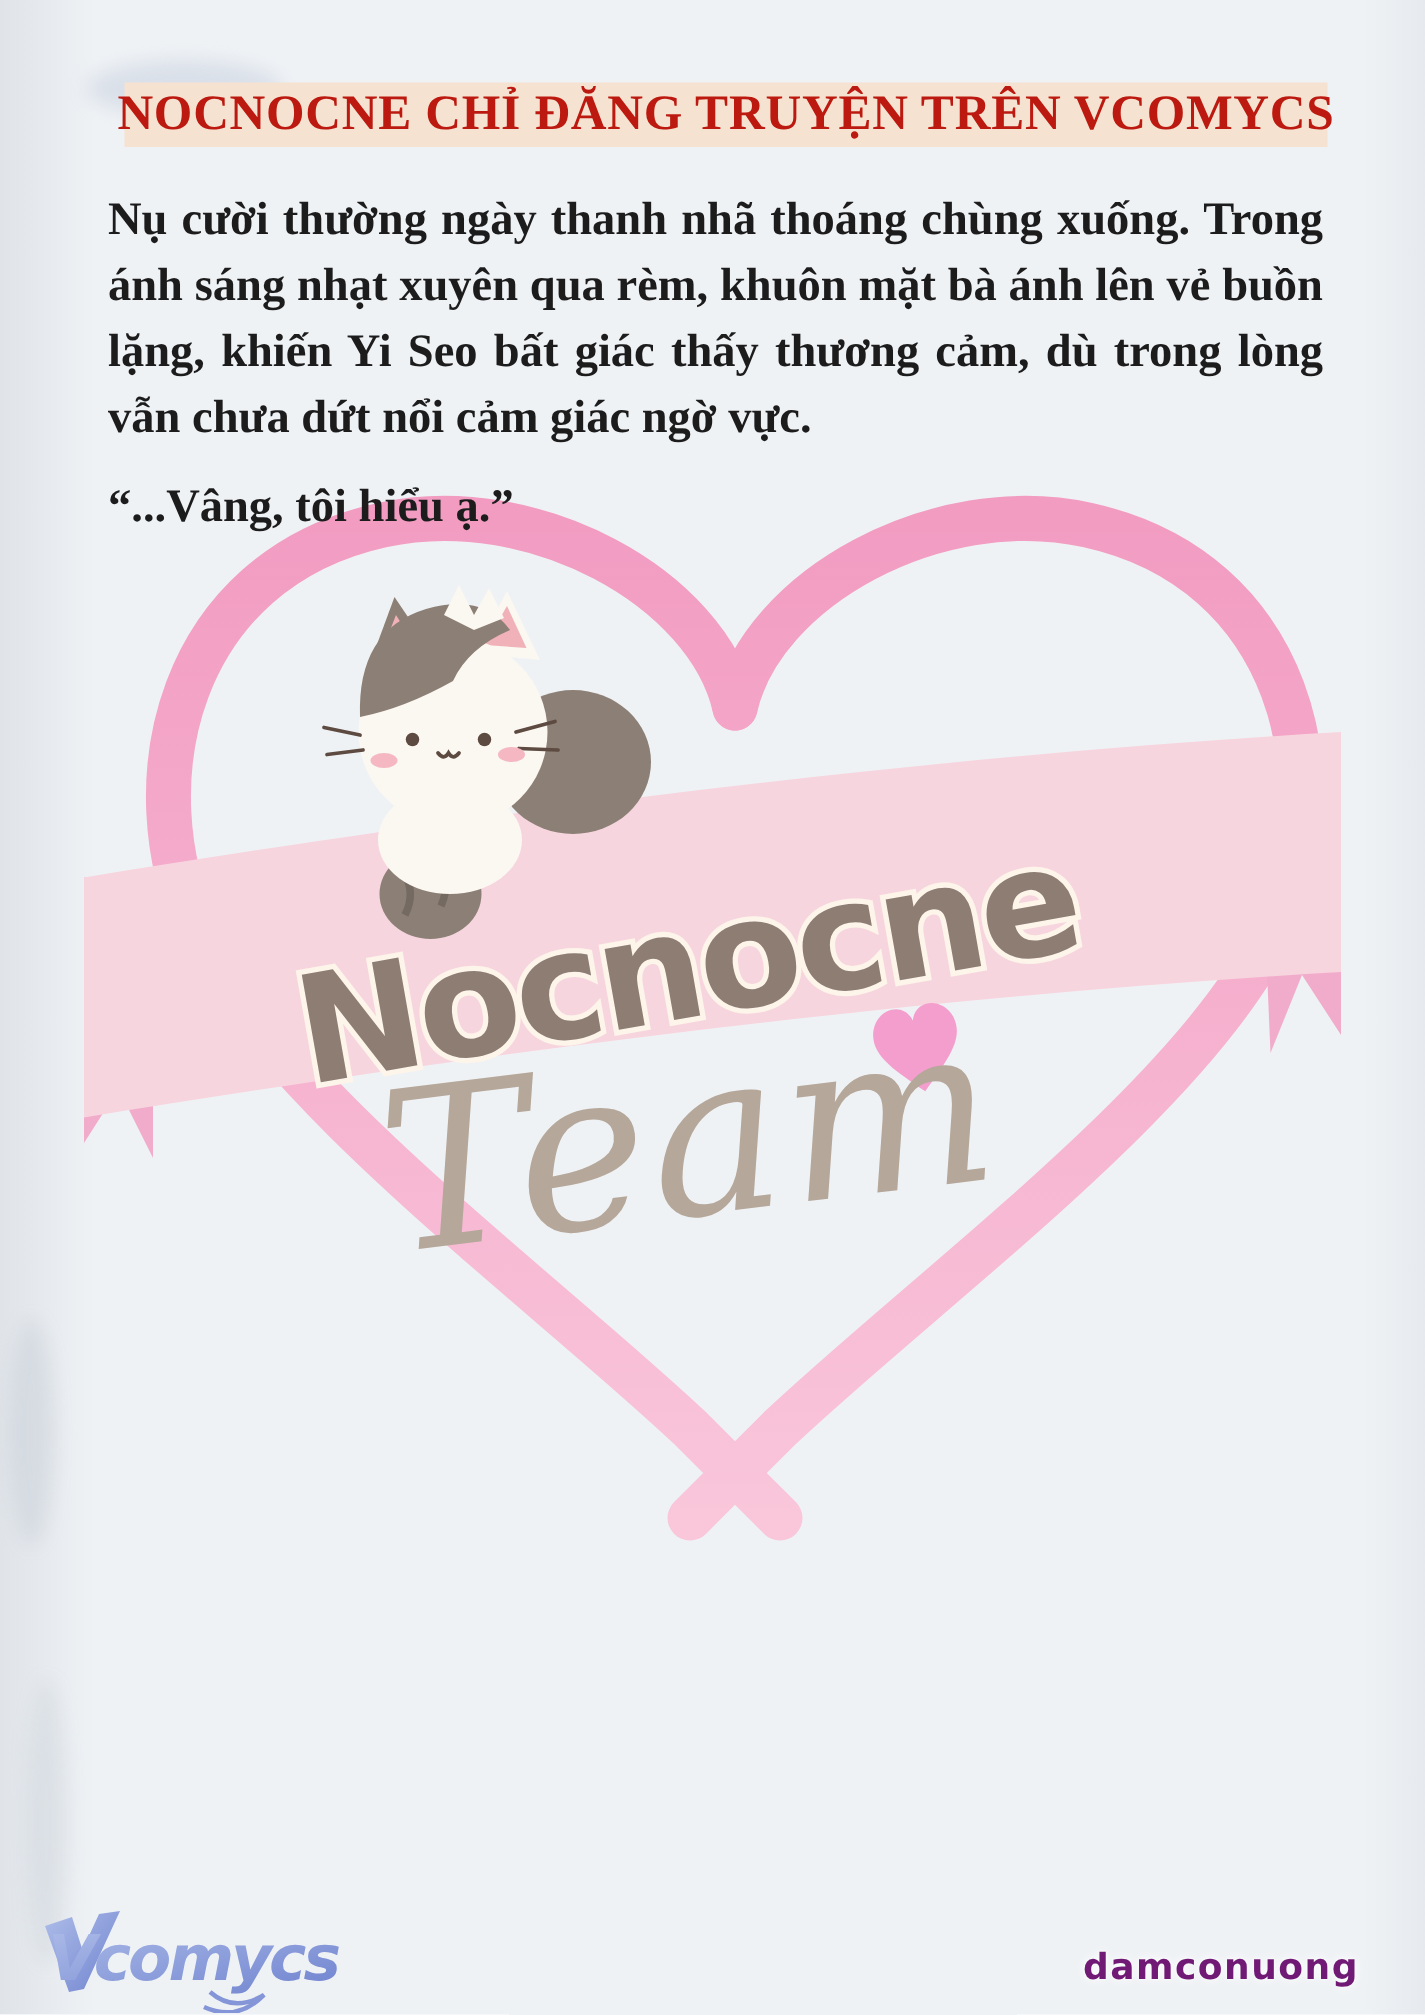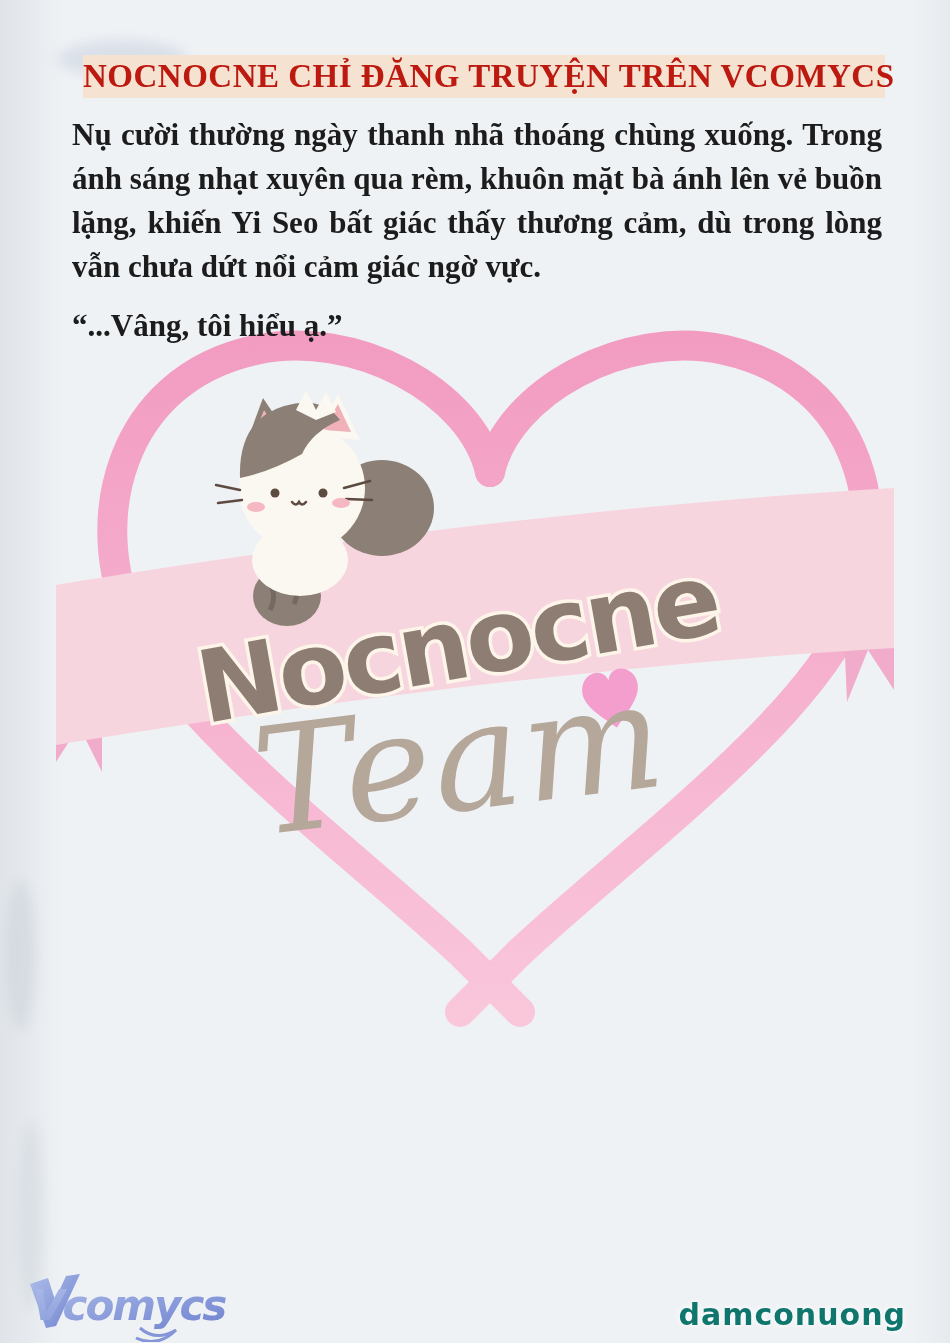--- a/index.html
+++ b/index.html
@@ -18,47 +18,47 @@
   .smudge{position:absolute;z-index:0;border-radius:50%;filter:blur(6px);}
   .smudge.a{left:58px;top:40px;width:130px;height:38px;background:rgba(165,180,205,.28);}
   .smudge.b{left:6px;top:880px;width:30px;height:150px;background:rgba(150,160,175,.18);}
   .smudge.c{left:18px;top:1120px;width:26px;height:190px;background:rgba(150,160,175,.14);}
 
   .watermark{position:absolute;left:0;top:0;z-index:1;}
 
   .header-band{
     position:absolute;left:83px;top:55px;width:802px;height:43px;
     background:#f6e2d0;
-    display:flex;align-items:center;justify-content:flex-start;
+    display:flex;align-items:center;justify-content:center;
     z-index:2;
   }
   .header-band span{
     font-family:"Liberation Serif", serif;
     font-weight:700;font-size:33px;line-height:1;
     color:#bc1a10;letter-spacing:.5px;white-space:nowrap;
   }
 
   .content{
-    position:absolute;left:72px;top:113px;width:810px;z-index:2;
+    position:absolute;left:72px;top:124px;width:810px;z-index:2;
   }
   .content p{
     margin:0 0 15px 0;
     font-family:"Liberation Serif", serif;
     font-weight:700;
     font-size:31px;line-height:44px;
     color:#1c1c1c;
     text-align:justify;
   }
 
   .brand-logo{position:absolute;left:22px;top:1270px;z-index:2;}
   .credit{
     position:absolute;right:44px;top:1297px;z-index:2;
     font-family:"DejaVu Sans", sans-serif;
-    font-weight:700;font-size:30px;letter-spacing:1px;
-    color:#0f766e;
+    font-weight:700;font-size:24px;letter-spacing:1px;
+    color:#701a75;
     text-shadow:0 0 7px rgba(255,255,255,.95), 0 0 2px rgba(255,255,255,.9);
   }
 </style>
 </head>
 <body>
 
 <div class="page">
 
   <div class="edge-left"></div>
   <div class="edge-right"></div>

